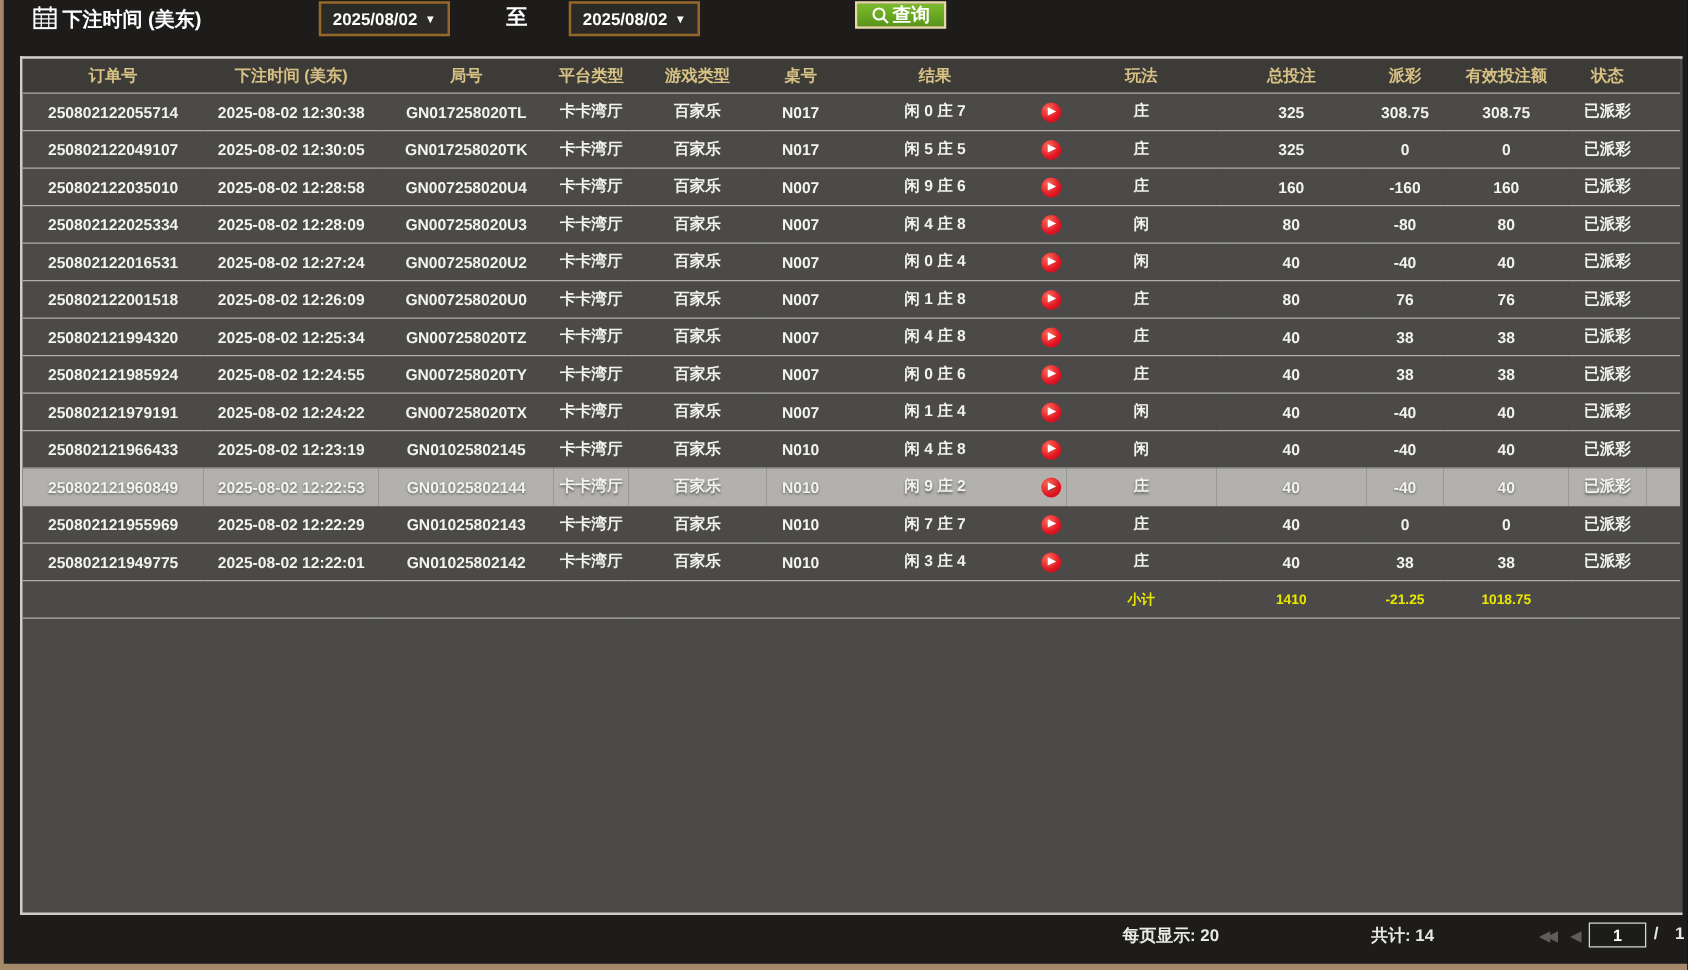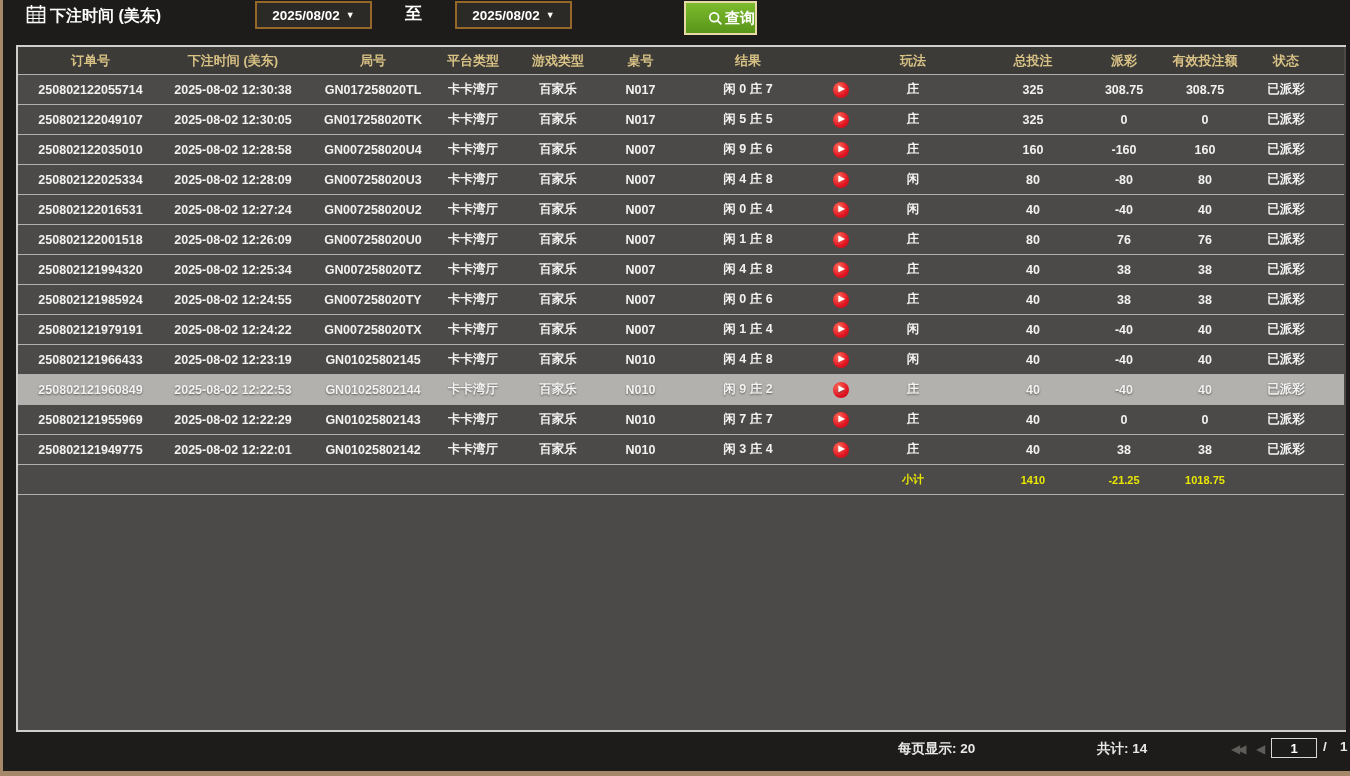--- a/index.html
+++ b/index.html
@@ -6,29 +6,29 @@
   .screen{position:relative;width:1350px;height:776px;background:#1d1c1a;overflow:hidden;
           font-family:"Liberation Sans",sans-serif;}
   
   .edge-left{position:absolute;left:0;top:0;width:3px;height:776px;background:#a5886a;}
   .edge-bottom{position:absolute;left:0;top:771px;width:1350px;height:5px;background:#a5886a;}
 
   
   .toolbar{position:absolute;left:0;top:0;width:1350px;height:45px;}
   .cal-icon{position:absolute;left:26px;top:4px;width:20px;height:20px;}
   .tb-title{position:absolute;left:50px;top:6px;color:#fff;font-size:16px;font-weight:bold;}
-  .dsel{position:absolute;top:1px;width:117px;height:28px;box-sizing:border-box;
+  .dsel{position:absolute;top:1px;width:105px;height:28px;box-sizing:border-box;
         background:#2b2a27;border:2px solid #956729;color:#fff;font-size:13.5px;font-weight:bold;
         display:flex;align-items:center;justify-content:center;gap:6px;cursor:pointer;}
   .dsel .caret{font-size:9px;line-height:1;}
   .dsel-from{left:255px;} .dsel-to{left:455px;}
   .to-label{position:absolute;left:405px;top:2px;color:#fff;font-size:17px;font-weight:bold;}
-  .qbtn{position:absolute;left:684px;top:1px;width:73px;height:34px;box-sizing:border-box;
+  .qbtn{position:absolute;left:684px;top:1px;width:73px;height:22px;box-sizing:border-box;
         background:linear-gradient(#7cbb2d,#59951a);border:2px solid #e6d9a6;color:#fff;
-        font-size:15px;font-weight:bold;display:flex;align-items:center;justify-content:flex-end;gap:2px;cursor:pointer;}
+        font-size:15px;font-weight:bold;display:flex;align-items:center;justify-content:center;gap:2px;cursor:pointer;}
 
   
   .tbl-wrap{position:absolute;left:16px;top:45px;width:1330px;height:687px;box-sizing:border-box;
             background:#4b4a48;border:2px solid #cfcecc;border-right:none;overflow:hidden;}
   table.grid{border-collapse:collapse;table-layout:fixed;width:1326px;}
   table.grid th{height:27px;background:#3c3b38;color:#d8c184;font-size:13px;font-weight:bold;
                 border-bottom:1px solid #b0afad;padding:0;text-align:center;}
   table.grid td{height:29px;border-bottom:1px solid #b0afad;padding:0;text-align:center;
                 color:#f2f2f0;font-size:12.5px;font-weight:600;white-space:nowrap;overflow:hidden;}
   tr.datarow{background:#4b4a48;padding-left:36px;}

